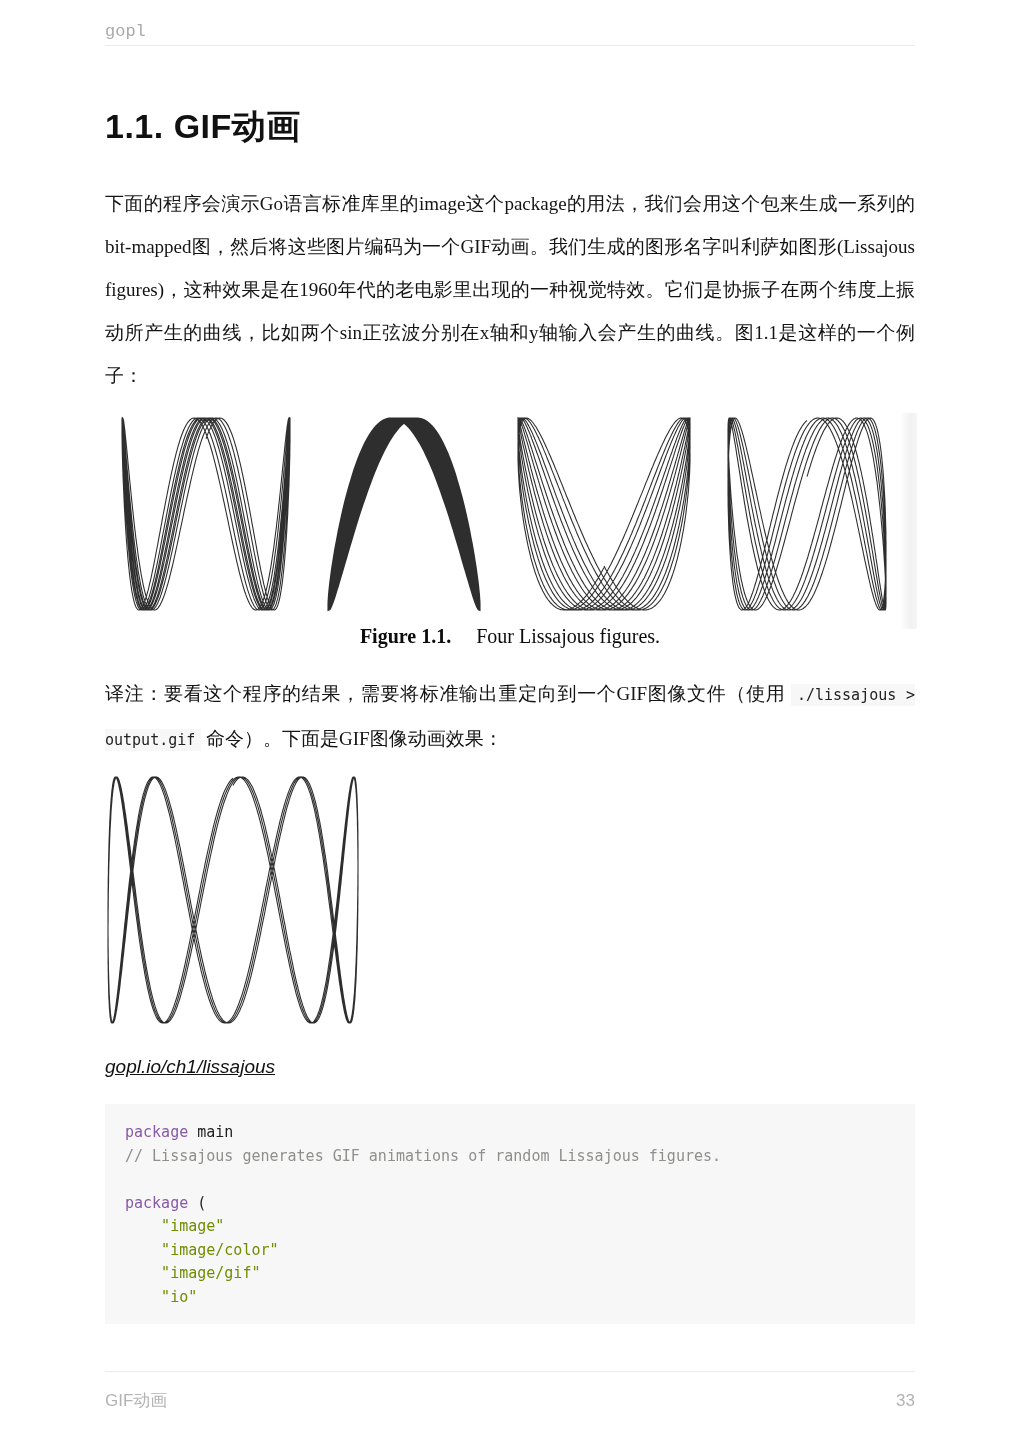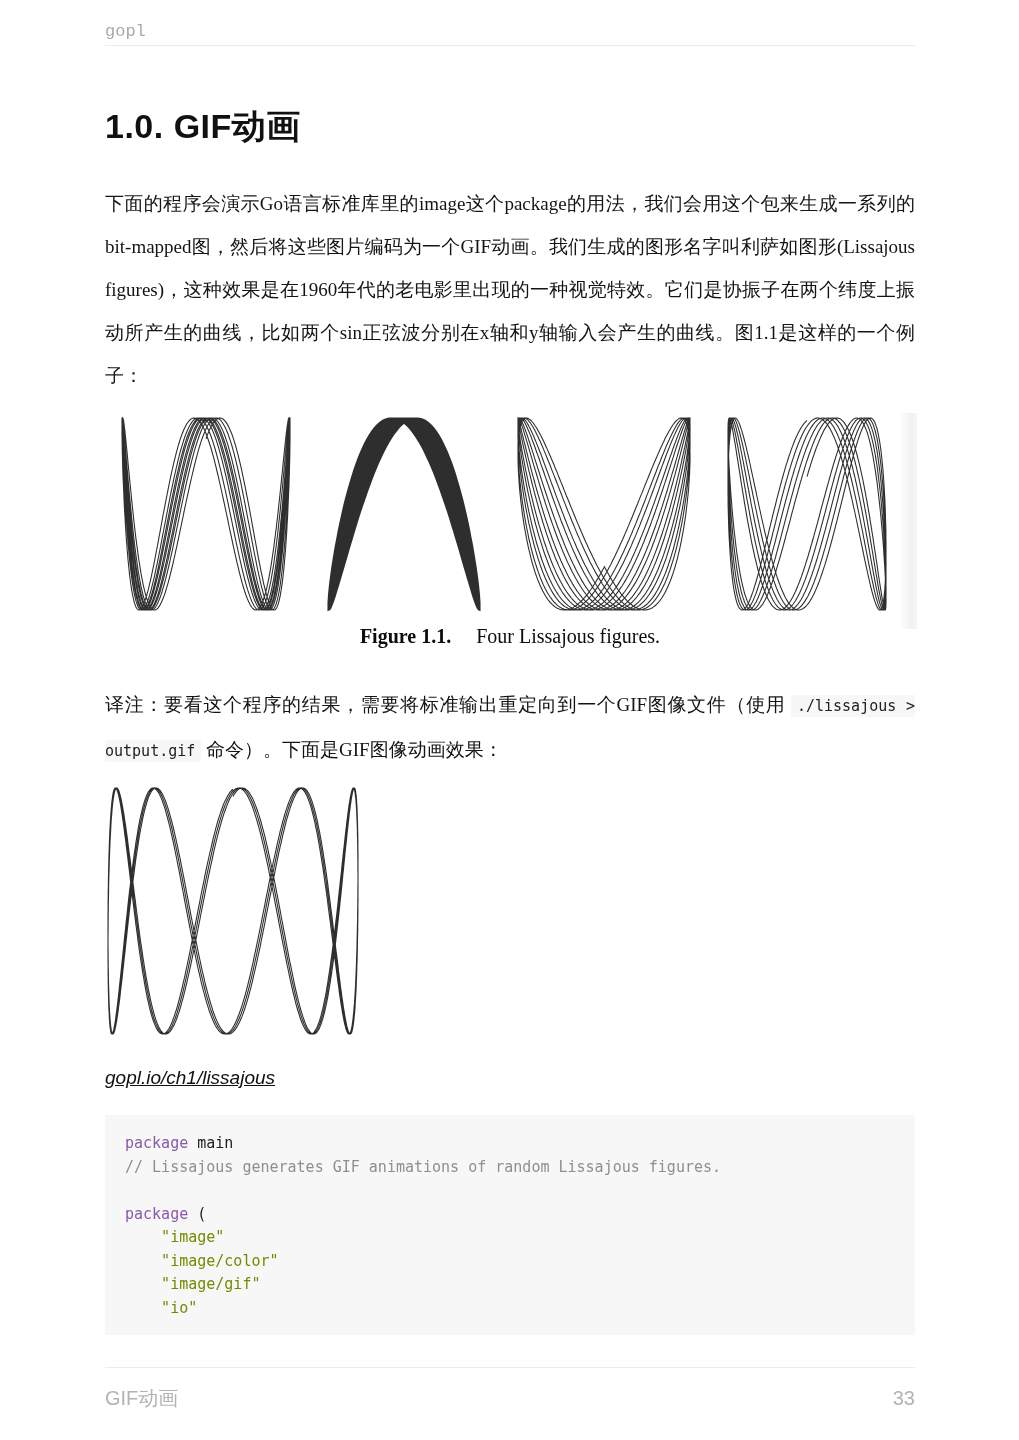--- a/index.html
+++ b/index.html
@@ -29,21 +29,21 @@
     font-size: 34px; font-weight: bold; color: #111;
     letter-spacing: 0.5px;
   }
   
   p.body-text {
     font-size: 19px; line-height: 43px;
     text-align: justify;
     color: #141414;
   }
   .para-intro { margin-top: 32px; }
-  .para-note  { margin-top: 35px; }
+  .para-note  { margin-top: 24px; }
   .para-discuss { margin-top: 20px; }
   code.inline-code {
     font-family: "DejaVu Sans Mono", "Liberation Mono", monospace;
     font-size: 15px;
     background: #f7f7f7;
     color: #222;
     padding: 2px 6px;
   }
   
   .figure-block { margin-top: 16px; position: relative; }
@@ -90,32 +90,32 @@
   .tok-keyword { color: #8959a8; }
   .tok-string  { color: #718c00; }
   .tok-plain   { color: #1d1f21; }
   
   .page-footer {
     margin-top: auto;
     border-top: 1px solid #ebebeb;
     padding-top: 17px;
     display: flex; justify-content: space-between; align-items: baseline;
     font-family: "Liberation Sans", "DejaVu Sans", sans-serif;
-    font-size: 20px; color: #b3b3b3;
+    font-size: 17px; color: #b3b3b3;
   }
   svg.liss { display: block; }
 </style>
 </head>
 <body>
 
 <div class="page">
 
   <div class="book-header">gopl</div>
 
-  <h1 class="page-title">1.0. GIF动画</h1>
+  <h1 class="page-title">1.1. GIF动画</h1>
 
   <p class="body-text para-intro">下面的程序会演示Go语言标准库里的image这个package的用法，我们会用这个包来生成一系列的bit-mapped图，然后将这些图片编码为一个GIF动画。我们生成的图形名字叫利萨如图形(Lissajous figures)，这种效果是在1960年代的老电影里出现的一种视觉特效。它们是协振子在两个纬度上振动所产生的曲线，比如两个sin正弦波分别在x轴和y轴输入会产生的曲线。图1.1是这样的一个例子：</p>
 
   <div class="figure-block">
     <div class="scan-strip"></div>
     <div class="figure-row">
       <svg class="liss" viewBox="0 0 174 198" width="174" height="198">
           <polyline points="87.0,23.8 88.0,21.0 89.0,18.4 90.0,15.9 91.1,13.7 92.1,11.6 93.1,9.8 94.1,8.2 95.1,6.8 96.1,5.6 97.1,4.6 98.1,3.9 99.1,3.4 100.1,3.1 101.1,3.0 102.1,3.2 103.1,3.6 104.1,4.2 105.1,5.0 106.1,6.1 107.1,7.4 108.1,8.9 109.1,10.6 110.0,12.5 111.0,14.7 112.0,17.0 113.0,19.5 113.9,22.2 114.9,25.1 115.8,28.2 116.8,31.4 117.7,34.8 118.7,38.4 119.6,42.1 120.5,45.9 121.5,49.9 122.4,53.9 123.3,58.1 124.2,62.4 125.1,66.8 126.0,71.2 126.9,75.7 127.8,80.3 128.7,84.9 129.6,89.5 130.5,94.2 131.3,98.8 132.2,103.5 133.0,108.2 133.9,112.8 134.7,117.4 135.5,122.0 136.4,126.5 137.2,130.9 138.0,135.3 138.8,139.6 139.6,143.8 140.4,147.9 141.2,151.8 141.9,155.7 142.7,159.4 143.5,162.9 144.2,166.3 144.9,169.6 145.7,172.7 146.4,175.6 147.1,178.3 147.8,180.9 148.5,183.2 149.2,185.3 149.9,187.3 150.5,189.0 151.2,190.5 151.9,191.8 152.5,192.9 153.1,193.8 153.7,194.4 154.4,194.8 155.0,195.0 155.5,194.9 156.1,194.7 156.7,194.2 157.3,193.4 157.8,192.5 158.4,191.3 158.9,189.9 159.4,188.3 159.9,186.5 160.4,184.5 160.9,182.2 161.4,179.8 161.8,177.2 162.3,174.4 162.7,171.4 163.2,168.3 163.6,164.9 164.0,161.5 164.4,157.8 164.8,154.1 165.2,150.2 165.5,146.2 165.9,142.1 166.2,137.8 166.6,133.5 166.9,129.1 167.2,124.6 167.5,120.1 167.8,115.5 168.0,110.9 168.3,106.2 168.6,101.6 168.8,96.9 169.0,92.2 169.2,87.6 169.4,82.9 169.6,78.4 169.8,73.8 170.0,69.3 170.1,64.9 170.3,60.6 170.4,56.4 170.5,52.2 170.6,48.2 170.7,44.3 170.8,40.5 170.8,36.9 170.9,33.4 170.9,30.1 171.0,26.9 171.0,23.9 171.0,21.1 171.0,18.4 171.0,16.0 170.9,13.7 170.9,11.7 170.8,9.9 170.8,8.2 170.7,6.8 170.6,5.6 170.5,4.6 170.4,3.9 170.3,3.4 170.1,3.1 170.0,3.0 169.8,3.2 169.6,3.5 169.4,4.2 169.2,5.0 169.0,6.1 168.8,7.3 168.6,8.8 168.3,10.5 168.0,12.5 167.8,14.6 167.5,16.9 167.2,19.4 166.9,22.1 166.6,25.0 166.2,28.1 165.9,31.3 165.5,34.7 165.2,38.3 164.8,42.0 164.4,45.8 164.0,49.7 163.6,53.8 163.2,58.0 162.7,62.3 162.3,66.6 161.8,71.1 161.4,75.6 160.9,80.1 160.4,84.7 159.9,89.4 159.4,94.0 158.9,98.7 158.4,103.4 157.8,108.0 157.3,112.7 156.7,117.3 156.1,121.8 155.5,126.4 155.0,130.8 154.4,135.2 153.7,139.5 153.1,143.6 152.5,147.7 151.9,151.7 151.2,155.5 150.5,159.3 149.9,162.8 149.2,166.2 148.5,169.5 147.8,172.6 147.1,175.5 146.4,178.2 145.7,180.8 144.9,183.1 144.2,185.3 143.5,187.2 142.7,189.0 141.9,190.5 141.2,191.8 140.4,192.9 139.6,193.7 138.8,194.4 138.0,194.8 137.2,195.0 136.4,194.9 135.5,194.7 134.7,194.2 133.9,193.5 133.0,192.5 132.2,191.4 131.3,190.0 130.5,188.4 129.6,186.6 128.7,184.5 127.8,182.3 126.9,179.9 126.0,177.3 125.1,174.5 124.2,171.5 123.3,168.4 122.4,165.1 121.5,161.6 120.5,158.0 119.6,154.2 118.7,150.3 117.7,146.3 116.8,142.2 115.8,138.0 114.9,133.6 113.9,129.2 113.0,124.8 112.0,120.2 111.0,115.7 110.0,111.0 109.1,106.4 108.1,101.7 107.1,97.0 106.1,92.4 105.1,87.7 104.1,83.1 103.1,78.5 102.1,74.0 101.1,69.5 100.1,65.1 99.1,60.7 98.1,56.5 97.1,52.4 96.1,48.3 95.1,44.4 94.1,40.6 93.1,37.0 92.1,33.5 91.1,30.2 90.0,27.0 89.0,24.0 88.0,21.2 87.0,18.5 86.0,16.1 85.0,13.8 84.0,11.8 82.9,9.9 81.9,8.3 80.9,6.9 79.9,5.7 78.9,4.7 77.9,3.9 76.9,3.4 75.9,3.1 74.9,3.0 73.9,3.2 72.9,3.5 71.9,4.1 70.9,5.0 69.9,6.0 68.9,7.3 67.9,8.8 66.9,10.5 65.9,12.4 64.9,14.5 64.0,16.8 63.0,19.3 62.0,22.0 61.0,24.9 60.1,28.0 59.1,31.2 58.2,34.6 57.2,38.2 56.3,41.8 55.3,45.7 54.4,49.6 53.5,53.7 52.5,57.8 51.6,62.1 50.7,66.5 49.8,70.9 48.9,75.4 48.0,80.0 47.1,84.6 46.2,89.2 45.3,93.9 44.4,98.5 43.5,103.2 42.7,107.9 41.8,112.5 41.0,117.1 40.1,121.7 39.3,126.2 38.5,130.7 37.6,135.0 36.8,139.3 36.0,143.5 35.2,147.6 34.4,151.6 33.6,155.4 32.8,159.1 32.1,162.7 31.3,166.1 30.5,169.4 29.8,172.5 29.1,175.4 28.3,178.1 27.6,180.7 26.9,183.0 26.2,185.2 25.5,187.2 24.8,188.9 24.1,190.4 23.5,191.8 22.8,192.8 22.1,193.7 21.5,194.4 20.9,194.8 20.3,195.0 19.6,195.0 19.0,194.7 18.5,194.2 17.9,193.5 17.3,192.6 16.7,191.4 16.2,190.0 15.6,188.4 15.1,186.6 14.6,184.6 14.1,182.4 13.6,180.0 13.1,177.4 12.6,174.6 12.2,171.6 11.7,168.5 11.3,165.2 10.8,161.7 10.4,158.1 10.0,154.3 9.6,150.4 9.2,146.4 8.8,142.3 8.5,138.1 8.1,133.8 7.8,129.4 7.4,124.9 7.1,120.4 6.8,115.8 6.5,111.2 6.2,106.5 6.0,101.9 5.7,97.2 5.4,92.5 5.2,87.9 5.0,83.2 4.8,78.7 4.6,74.1 4.4,69.6 4.2,65.2 4.0,60.9 3.9,56.6 3.7,52.5 3.6,48.5 3.5,44.5 3.4,40.8 3.3,37.1 3.2,33.6 3.2,30.3 3.1,27.1 3.1,24.1 3.0,21.2 3.0,18.6 3.0,16.1 3.0,13.9 3.0,11.8 3.1,10.0 3.1,8.3 3.2,6.9 3.2,5.7 3.3,4.7 3.4,3.9 3.5,3.4 3.6,3.1 3.7,3.0 3.9,3.1 4.0,3.5 4.2,4.1 4.4,4.9 4.6,6.0 4.8,7.2 5.0,8.7 5.2,10.4 5.4,12.3 5.7,14.4 6.0,16.8 6.2,19.3 6.5,22.0 6.8,24.8 7.1,27.9 7.4,31.1 7.8,34.5 8.1,38.0 8.5,41.7 8.8,45.5 9.2,49.5 9.6,53.5 10.0,57.7 10.4,62.0 10.8,66.3 11.3,70.8 11.7,75.3 12.2,79.8 12.6,84.4 13.1,89.1 13.6,93.7 14.1,98.4 14.6,103.1 15.1,107.7 15.6,112.4 16.2,117.0 16.7,121.6 17.3,126.1 17.9,130.5 18.5,134.9 19.0,139.2 19.6,143.4 20.3,147.5 20.9,151.4 21.5,155.3 22.1,159.0 22.8,162.6 23.5,166.0 24.1,169.3 24.8,172.4 25.5,175.3 26.2,178.1 26.9,180.6 27.6,183.0 28.3,185.1 29.1,187.1 29.8,188.9 30.5,190.4 31.3,191.7 32.1,192.8 32.8,193.7 33.6,194.4 34.4,194.8 35.2,195.0 36.0,195.0 36.8,194.7 37.6,194.2 38.5,193.5 39.3,192.6 40.1,191.4 41.0,190.1 41.8,188.5 42.7,186.7 43.5,184.7 44.4,182.5 45.3,180.1 46.2,177.5 47.1,174.7 48.0,171.7 48.9,168.6 49.8,165.3 50.7,161.8 51.6,158.2 52.5,154.5 53.5,150.6 54.4,146.6 55.3,142.5 56.3,138.2 57.2,133.9 58.2,129.5 59.1,125.1 60.1,120.5 61.0,116.0 62.0,111.3 63.0,106.7 64.0,102.0 64.9,97.3 65.9,92.7 66.9,88.0 67.9,83.4 68.9,78.8 69.9,74.3 70.9,69.8 71.9,65.4 72.9,61.0 73.9,56.8 74.9,52.6 75.9,48.6 76.9,44.7 77.9,40.9 78.9,37.2 79.9,33.7 80.9,30.4 81.9,27.2 82.9,24.2 84.0,21.3 85.0,18.7 86.0,16.2 87.0,14.0 88.0,11.9 89.0,10.0 90.0,8.4 91.1,6.9 92.1,5.7 93.1,4.7 94.1,4.0 95.1,3.4 96.1,3.1 97.1,3.0 98.1,3.1 99.1,3.5 100.1,4.1 101.1,4.9 102.1,5.9 103.1,7.2 104.1,8.7 105.1,10.4 106.1,12.3 107.1,14.4 108.1,16.7 109.1,19.2 110.0,21.9 111.0,24.7 112.0,27.8 113.0,31.0 113.9,34.4 114.9,37.9 115.8,41.6 116.8,45.4 117.7,49.3 118.7,53.4 119.6,57.6 120.5,61.8 121.5,66.2 122.4,70.6 123.3,75.1 124.2,79.7 125.1,84.3 126.0,88.9 126.9,93.6 127.8,98.2 128.7,102.9 129.6,107.6 130.5,112.2 131.3,116.8 132.2,121.4 133.0,125.9 133.9,130.4 134.7,134.8 135.5,139.0 136.4,143.2 137.2,147.3 138.0,151.3 138.8,155.2 139.6,158.9 140.4,162.5 141.2,165.9 141.9,169.2 142.7,172.3 143.5,175.2 144.2,178.0 144.9,180.5 145.7,182.9 146.4,185.1 147.1,187.0 147.8,188.8 148.5,190.3 149.2,191.7 149.9,192.8 150.5,193.7 151.2,194.3 151.9,194.8 152.5,195.0 153.1,195.0 153.7,194.7 154.4,194.2 155.0,193.5 155.5,192.6 156.1,191.5 156.7,190.1 157.3,188.5 157.8,186.7 158.4,184.7 158.9,182.5 159.4,180.1 159.9,177.5 160.4,174.8 160.9,171.8 161.4,168.7 161.8,165.4 162.3,161.9 162.7,158.3 163.2,154.6 163.6,150.7 164.0,146.7 164.4,142.6 164.8,138.4 165.2,134.1 165.5,129.7 165.9,125.2 166.2,120.7 166.6,116.1 166.9,111.5 167.2,106.8 167.5,102.2 167.8,97.5 168.0,92.8 168.3,88.2 168.6,83.5 168.8,78.9 169.0,74.4 169.2,69.9 169.4,65.5 169.6,61.2 169.8,56.9 170.0,52.8 170.1,48.7 170.3,44.8 170.4,41.0 170.5,37.3 170.6,33.8 170.7,30.5 170.8,27.3 170.8,24.3 170.9,21.4 170.9,18.8 171.0,16.3 171.0,14.0 171.0,11.9 171.0,10.1 171.0,8.4 170.9,7.0 170.9,5.8 170.8,4.8 170.8,4.0 170.7,3.4 170.6,3.1 170.5,3.0 170.4,3.1 170.3,3.5 170.1,4.1 170.0,4.9 169.8,5.9 169.6,7.2 169.4,8.6 169.2,10.3 169.0,12.2 168.8,14.3 168.6,16.6 168.3,19.1 168.0,21.8 167.8,24.6 167.5,27.7 167.2,30.9 166.9,34.3 166.6,37.8 166.2,41.5 165.9,45.3 165.5,49.2 165.2,53.3 164.8,57.4 164.4,61.7 164.0,66.0 163.6,70.5 163.2,75.0 162.7,79.5 162.3,84.1 161.8,88.8 161.4,93.4 160.9,98.1 160.4,102.8 159.9,107.4 159.4,112.1 158.9,116.7 158.4,121.3 157.8,125.8 157.3,130.2 156.7,134.6 156.1,138.9 155.5,143.1 155.0,147.2 154.4,151.2 153.7,155.1 153.1,158.8 152.5,162.4 151.9,165.8 151.2,169.1 150.5,172.2 149.9,175.1 149.2,177.9 148.5,180.5 147.8,182.8 147.1,185.0 146.4,187.0 145.7,188.7 144.9,190.3 144.2,191.6 143.5,192.8 142.7,193.6 141.9,194.3 141.2,194.8 140.4,195.0 139.6,195.0 138.8,194.7 138.0,194.3 137.2,193.6 136.4,192.7 135.5,191.5 134.7,190.2 133.9,188.6 133.0,186.8 132.2,184.8 131.3,182.6 130.5,180.2 129.6,177.6 128.7,174.9 127.8,171.9 126.9,168.8 126.0,165.5 125.1,162.0 124.2,158.4 123.3,154.7 122.4,150.8 121.5,146.8 120.5,142.7 119.6,138.5 118.7,134.2 117.7,129.8 116.8,125.4 115.8,120.8 114.9,116.3 113.9,111.6 113.0,107.0 112.0,102.3 111.0,97.6 110.0,93.0 109.1,88.3 108.1,83.7 107.1,79.1 106.1,74.5 105.1,70.1 104.1,65.6 103.1,61.3 102.1,57.0 101.1,52.9 100.1,48.8 99.1,44.9 98.1,41.1 97.1,37.5 96.1,34.0 95.1,30.6 94.1,27.4 93.1,24.4 92.1,21.5 91.1,18.8 90.0,16.4 89.0,14.1 88.0,12.0 87.0,10.1 86.0,8.5 85.0,7.0 84.0,5.8 82.9,4.8 81.9,4.0 80.9,3.4 79.9,3.1 78.9,3.0 77.9,3.1 76.9,3.5 75.9,4.0 74.9,4.8 73.9,5.9 72.9,7.1 71.9,8.6 70.9,10.2 69.9,12.1 68.9,14.2 67.9,16.5 66.9,19.0 65.9,21.7 64.9,24.5 64.0,27.6 63.0,30.8 62.0,34.2 61.0,37.7 60.1,41.4 59.1,45.2 58.2,49.1 57.2,53.1 56.3,57.3 55.3,61.6 54.4,65.9 53.5,70.3 52.5,74.8 51.6,79.4 50.7,84.0 49.8,88.6 48.9,93.3 48.0,97.9 47.1,102.6 46.2,107.3 45.3,111.9 44.4,116.5 43.5,121.1 42.7,125.6 41.8,130.1 41.0,134.5 40.1,138.8 39.3,143.0 38.5,147.1 37.6,151.1 36.8,154.9 36.0,158.7 35.2,162.3 34.4,165.7 33.6,169.0 32.8,172.1 32.1,175.0 31.3,177.8 30.5,180.4 29.8,182.8 29.1,184.9 28.3,186.9 27.6,188.7 26.9,190.3 26.2,191.6 25.5,192.7 24.8,193.6 24.1,194.3 23.5,194.7 22.8,195.0 22.1,195.0 21.5,194.7 20.9,194.3 20.3,193.6 19.6,192.7 19.0,191.6 18.5,190.2 17.9,188.6 17.3,186.9 16.7,184.9 16.2,182.7 15.6,180.3 15.1,177.7 14.6,175.0 14.1,172.0 13.6,168.9 13.1,165.6 12.6,162.2 12.2,158.6 11.7,154.8 11.3,151.0 10.8,147.0 10.4,142.9 10.0,138.6 9.6,134.3 9.2,130.0 8.8,125.5 8.5,121.0 8.1,116.4 7.8,111.8 7.4,107.1 7.1,102.5 6.8,97.8 6.5,93.1 6.2,88.5 6.0,83.8 5.7,79.2 5.4,74.7 5.2,70.2 5.0,65.8 4.8,61.4 4.6,57.2 4.4,53.0 4.2,49.0 4.0,45.0 3.9,41.2 3.7,37.6 3.6,34.1 3.5,30.7 3.4,27.5 3.3,24.5 3.2,21.6 3.2,18.9 3.1,16.4 3.1,14.2 3.0,12.1 3.0,10.2 3.0,8.5 3.0,7.1 3.0,5.8 3.1,4.8 3.1,4.0 3.2,3.5 3.2,3.1 3.3,3.0 3.4,3.1 3.5,3.5 3.6,4.0 3.7,4.8 3.9,5.8 4.0,7.1 4.2,8.5 4.4,10.2 4.6,12.1 4.8,14.2 5.0,16.4 5.2,18.9 5.4,21.6 5.7,24.5 6.0,27.5 6.2,30.7 6.5,34.1 6.8,37.6 7.1,41.2 7.4,45.0 7.8,49.0 8.1,53.0 8.5,57.2 8.8,61.4 9.2,65.8 9.6,70.2 10.0,74.7 10.4,79.2 10.8,83.8 11.3,88.5 11.7,93.1 12.2,97.8 12.6,102.5 13.1,107.1 13.6,111.8 14.1,116.4 14.6,121.0 15.1,125.5 15.6,129.9 16.2,134.3 16.7,138.6 17.3,142.8 17.9,147.0 18.5,150.9 19.0,154.8 19.6,158.5 20.3,162.1 20.9,165.6 21.5,168.9 22.1,172.0 22.8,174.9 23.5,177.7 24.1,180.3 24.8,182.7 25.5,184.9 26.2,186.9 26.9,188.6 27.6,190.2 28.3,191.6 29.1,192.7 29.8,193.6 30.5,194.3 31.3,194.7 32.1,195.0 32.8,195.0 33.6,194.7 34.4,194.3 35.2,193.6 36.0,192.7 36.8,191.6 37.6,190.3 38.5,188.7 39.3,186.9 40.1,184.9 41.0,182.8 41.8,180.4 42.7,177.8 43.5,175.0 44.4,172.1 45.3,169.0 46.2,165.7 47.1,162.3 48.0,158.7 48.9,154.9 49.8,151.1 50.7,147.1 51.6,143.0 52.5,138.8 53.5,134.5 54.4,130.1 55.3,125.6 56.3,121.1 57.2,116.6 58.2,111.9 59.1,107.3 60.1,102.6 61.0,98.0 62.0,93.3 63.0,88.6 64.0,84.0 64.9,79.4 65.9,74.8 66.9,70.3 67.9,65.9 68.9,61.6 69.9,57.3 70.9,53.2 71.9,49.1 72.9,45.2 73.9,41.4 74.9,37.7 75.9,34.2 76.9,30.8 77.9,27.6 78.9,24.6 79.9,21.7 80.9,19.0 81.9,16.5 82.9,14.2 84.0,12.1 85.0,10.3 86.0,8.6 87.0,7.1 88.0,5.9 89.0,4.8 90.0,4.0 91.1,3.5 92.1,3.1 93.1,3.0 94.1,3.1 95.1,3.4 96.1,4.0 97.1,4.8 98.1,5.8 99.1,7.0 100.1,8.5 101.1,10.1 102.1,12.0 103.1,14.1 104.1,16.4 105.1,18.8 106.1,21.5 107.1,24.4 108.1,27.4 109.1,30.6 110.0,33.9 111.0,37.5 112.0,41.1 113.0,44.9 113.9,48.8 114.9,52.9 115.8,57.0 116.8,61.3 117.7,65.6 118.7,70.0 119.6,74.5 120.5,79.1 121.5,83.7 122.4,88.3 123.3,93.0 124.2,97.6 125.1,102.3 126.0,107.0 126.9,111.6 127.8,116.2 128.7,120.8 129.6,125.3 130.5,129.8 131.3,134.2 132.2,138.5 133.0,142.7 133.9,146.8 134.7,150.8 135.5,154.7 136.4,158.4 137.2,162.0 138.0,165.5 138.8,168.8 139.6,171.9 140.4,174.9 141.2,177.6 141.9,180.2 142.7,182.6 143.5,184.8 144.2,186.8 144.9,188.6 145.7,190.2 146.4,191.5 147.1,192.7 147.8,193.6 148.5,194.3 149.2,194.7 149.9,195.0 150.5,195.0 151.2,194.8 151.9,194.3 152.5,193.6 153.1,192.8 153.7,191.6 154.4,190.3 155.0,188.8 155.5,187.0 156.1,185.0 156.7,182.8 157.3,180.5 157.8,177.9 158.4,175.1 158.9,172.2 159.4,169.1 159.9,165.8 160.4,162.4 160.9,158.8 161.4,155.1 161.8,151.2 162.3,147.2 162.7,143.1 163.2,138.9 163.6,134.6 164.0,130.2 164.4,125.8 164.8,121.3 165.2,116.7 165.5,112.1 165.9,107.4 166.2,102.8 166.6,98.1 166.9,93.4 167.2,88.8 167.5,84.1 167.8,79.5 168.0,75.0 168.3,70.5 168.6,66.1 168.8,61.7 169.0,57.4 169.2,53.3 169.4,49.2 169.6,45.3 169.8,41.5 170.0,37.8 170.1,34.3 170.3,30.9 170.4,27.7 170.5,24.7 170.6,21.8 170.7,19.1 170.8,16.6 170.8,14.3 170.9,12.2 170.9,10.3 171.0,8.6 171.0,7.2 171.0,5.9 171.0,4.9 171.0,4.1 170.9,3.5 170.9,3.1 170.8,3.0 170.8,3.1 170.7,3.4 170.6,4.0 170.5,4.8 170.4,5.8 170.3,7.0 170.1,8.4 170.0,10.1 169.8,11.9 169.6,14.0 169.4,16.3 169.2,18.8 169.0,21.4 168.8,24.3 168.6,27.3 168.3,30.5 168.0,33.8 167.8,37.3 167.5,41.0 167.2,44.8 166.9,48.7 166.6,52.7 166.2,56.9 165.9,61.1 165.5,65.5 165.2,69.9 164.8,74.4 164.4,78.9 164.0,83.5 163.6,88.2 163.2,92.8 162.7,97.5 162.3,102.2 161.8,106.8 161.4,111.5 160.9,116.1 160.4,120.7 159.9,125.2 159.4,129.7 158.9,134.1 158.4,138.4 157.8,142.6 157.3,146.7 156.7,150.7 156.1,154.6 155.5,158.3 155.0,161.9 154.4,165.4 153.7,168.7 153.1,171.8 152.5,174.8 151.9,177.5 151.2,180.1 150.5,182.5 149.9,184.7 149.2,186.7 148.5,188.5 147.8,190.1 147.1,191.5 146.4,192.6 145.7,193.5 144.9,194.2 144.2,194.7 143.5,195.0 142.7,195.0 141.9,194.8 141.2,194.3 140.4,193.7 139.6,192.8 138.8,191.7 138.0,190.3 137.2,188.8 136.4,187.0 135.5,185.1 134.7,182.9 133.9,180.5 133.0,178.0 132.2,175.2 131.3,172.3 130.5,169.2 129.6,165.9 128.7,162.5 127.8,158.9 126.9,155.2 126.0,151.3 125.1,147.4 124.2,143.3 123.3,139.1 122.4,134.8 121.5,130.4 120.5,125.9 119.6,121.4 118.7,116.8 117.7,112.2 116.8,107.6 115.8,102.9 114.9,98.3 113.9,93.6 113.0,88.9 112.0,84.3 111.0,79.7 110.0,75.1 109.1,70.6 108.1,66.2 107.1,61.9 106.1,57.6 105.1,53.4 104.1,49.4 103.1,45.4 102.1,41.6 101.1,37.9 100.1,34.4 99.1,31.0 98.1,27.8 97.1,24.7 96.1,21.9 95.1,19.2 94.1,16.7 93.1,14.4 92.1,12.3 91.1,10.4 90.0,8.7 89.0,7.2 88.0,5.9 87.0,4.9 86.0,4.1 85.0,3.5 84.0,3.1 82.9,3.0 81.9,3.1 80.9,3.4 79.9,4.0 78.9,4.7 77.9,5.7 76.9,6.9 75.9,8.4 74.9,10.0 73.9,11.9 72.9,13.9 71.9,16.2 70.9,18.7 69.9,21.3 68.9,24.2 67.9,27.2 66.9,30.4 65.9,33.7 64.9,37.2 64.0,40.9 63.0,44.7 62.0,48.6 61.0,52.6 60.1,56.8 59.1,61.0 58.2,65.3 57.2,69.8 56.3,74.2 55.3,78.8 54.4,83.4 53.5,88.0 52.5,92.7 51.6,97.3 50.7,102.0 49.8,106.7 48.9,111.3 48.0,115.9 47.1,120.5 46.2,125.1 45.3,129.5 44.4,133.9 43.5,138.2 42.7,142.4 41.8,146.6 41.0,150.6 40.1,154.4 39.3,158.2 38.5,161.8 37.6,165.3 36.8,168.6 36.0,171.7 35.2,174.7 34.4,177.5 33.6,180.1 32.8,182.5 32.1,184.7 31.3,186.7 30.5,188.5 29.8,190.1 29.1,191.4 28.3,192.6 27.6,193.5 26.9,194.2 26.2,194.7 25.5,195.0 24.8,195.0 24.1,194.8 23.5,194.4 22.8,193.7 22.1,192.8 21.5,191.7 20.9,190.4 20.3,188.9 19.6,187.1 19.0,185.1 18.5,183.0 17.9,180.6 17.3,178.1 16.7,175.3 16.2,172.4 15.6,169.3 15.1,166.0 14.6,162.6 14.1,159.0 13.6,155.3 13.1,151.5 12.6,147.5 12.2,143.4 11.7,139.2 11.3,134.9 10.8,130.5 10.4,126.1 10.0,121.6 9.6,117.0 9.2,112.4 8.8,107.7 8.5,103.1 8.1,98.4 7.8,93.7 7.4,89.1 7.1,84.4 6.8,79.8 6.5,75.3 6.2,70.8 6.0,66.3 5.7,62.0 5.4,57.7 5.2,53.6 5.0,49.5 4.8,45.5 4.6,41.7 4.4,38.0 4.2,34.5 4.0,31.1 3.9,27.9 3.7,24.8 3.6,22.0 3.5,19.3 3.4,16.8 3.3,14.4 3.2,12.3 3.2,10.4 3.1,8.7 3.1,7.2 3.0,6.0 3.0,4.9 3.0,4.1 3.0,3.5 3.0,3.1 3.1,3.0 3.1,3.1 3.2,3.4 3.2,3.9 3.3,4.7 3.4,5.7 3.5,6.9 3.6,8.3 3.7,10.0 3.9,11.8 4.0,13.9 4.2,16.1 4.4,18.6 4.6,21.2 4.8,24.1 5.0,27.1 5.2,30.3 5.4,33.6 5.7,37.1 6.0,40.8 6.2,44.5 6.5,48.4 6.8,52.5 7.1,56.6 7.4,60.9 7.8,65.2 8.1,69.6 8.5,74.1 8.8,78.6 9.2,83.2 9.6,87.9 10.0,92.5 10.4,97.2 10.8,101.9 11.3,106.5 11.7,111.2 12.2,115.8 12.6,120.4 13.1,124.9 13.6,129.4 14.1,133.8 14.6,138.1 15.1,142.3 15.6,146.4 16.2,150.4 16.7,154.3 17.3,158.1 17.9,161.7 18.5,165.2 19.0,168.5 19.6,171.6 20.3,174.6 20.9,177.4 21.5,180.0 22.1,182.4 22.8,184.6 23.5,186.6 24.1,188.4 24.8,190.0 25.5,191.4 26.2,192.6 26.9,193.5 27.6,194.2 28.3,194.7 29.1,195.0 29.8,195.0 30.5,194.8 31.3,194.4 32.1,193.7 32.8,192.9 33.6,191.8 34.4,190.4 35.2,188.9 36.0,187.2 36.8,185.2 37.6,183.1 38.5,180.7 39.3,178.1 40.1,175.4 41.0,172.5 41.8,169.4 42.7,166.1 43.5,162.7 44.4,159.1 45.3,155.4 46.2,151.6 47.1,147.6 48.0,143.5 48.9,139.3 49.8,135.0 50.7,130.7 51.6,126.2 52.5,121.7 53.5,117.1 54.4,112.5 55.3,107.9 56.3,103.2 57.2,98.6 58.2,93.9 59.1,89.2 60.1,84.6 61.0,80.0 62.0,75.4 63.0,70.9 64.0,66.5 64.9,62.1 65.9,57.9 66.9,53.7 67.9,49.6 68.9,45.7 69.9,41.8 70.9,38.2 71.9,34.6 72.9,31.2 73.9,28.0 74.9,24.9 75.9,22.1 76.9,19.4 77.9,16.8 78.9,14.5 79.9,12.4 80.9,10.5 81.9,8.8 82.9,7.3 84.0,6.0 85.0,5.0 86.0,4.1 87.0,3.5 88.0,3.2 89.0,3.0 90.0,3.1 91.1,3.4 92.1,3.9 93.1,4.7 94.1,5.7 95.1,6.9 96.1,8.3 97.1,9.9 98.1,11.8 99.1,13.8 100.1,16.1 101.1,18.5 102.1,21.2 103.1,24.0 104.1,27.0 105.1,30.2 106.1,33.5 107.1,37.0 108.1,40.6 109.1,44.4 110.0,48.3 111.0,52.4 112.0,56.5 113.0,60.7 113.9,65.1 114.9,69.5 115.8,74.0 116.8,78.5 117.7,83.1 118.7,87.7 119.6,92.4 120.5,97.0 121.5,101.7 122.4,106.4 123.3,111.0 124.2,115.6 125.1,120.2 126.0,124.8 126.9,129.2 127.8,133.6 128.7,137.9 129.6,142.2 130.5,146.3 131.3,150.3 132.2,154.2 133.0,158.0 133.9,161.6 134.7,165.0 135.5,168.4 136.4,171.5 137.2,174.5 138.0,177.3 138.8,179.9 139.6,182.3 140.4,184.5 141.2,186.6 141.9,188.4 142.7,190.0 143.5,191.4 144.2,192.5 144.9,193.5 145.7,194.2 146.4,194.7 147.1,194.9 147.8,195.0 148.5,194.8 149.2,194.4 149.9,193.7 150.5,192.9 151.2,191.8 151.9,190.5 152.5,189.0 153.1,187.2 153.7,185.3 154.4,183.1 155.0,180.8 155.5,178.2 156.1,175.5 156.7,172.6 157.3,169.5 157.8,166.2 158.4,162.8 158.9,159.3 159.4,155.6 159.9,151.7 160.4,147.7 160.9,143.7 161.4,139.5 161.8,135.2 162.3,130.8 162.7,126.4 163.2,121.9 163.6,117.3 164.0,112.7 164.4,108.0 164.8,103.4 165.2,98.7 165.5,94.0 165.9,89.4 166.2,84.7 166.6,80.1 166.9,75.6 167.2,71.1 167.5,66.6 167.8,62.3 168.0,58.0 168.3,53.8 168.6,49.7 168.8,45.8 169.0,42.0 169.2,38.3 169.4,34.7 169.6,31.3 169.8,28.1 170.0,25.0 170.1,22.1 170.3,19.4 170.4,16.9 170.5,14.6 170.6,12.5 170.7,10.5 170.8,8.8 170.8,7.3 170.9,6.1 170.9,5.0 171.0,4.2 171.0,3.5 171.0,3.2 171.0,3.0 171.0,3.1 170.9,3.4 170.9,3.9 170.8,4.6 170.8,5.6 170.7,6.8 170.6,8.2 170.5,9.9 170.4,11.7 170.3,13.7 170.1,16.0 170.0,18.4 169.8,21.1 169.6,23.9 169.4,26.9 169.2,30.1 169.0,33.4 168.8,36.9 168.6,40.5 168.3,44.3 168.0,48.2 167.8,52.2 167.5,56.4 167.2,60.6 166.9,64.9 166.6,69.3 166.2,73.8 165.9,78.3 165.5,82.9 165.2,87.6 164.8,92.2 164.4,96.9 164.0,101.6 163.6,106.2 163.2,110.9 162.7,115.5 162.3,120.1 161.8,124.6 161.4,129.1 160.9,133.5 160.4,137.8 159.9,142.0 159.4,146.2 158.9,150.2 158.4,154.1 157.8,157.8 157.3,161.5 156.7,164.9 156.1,168.2 155.5,171.4 155.0,174.4 154.4,177.2 153.7,179.8 153.1,182.2 152.5,184.5 151.9,186.5 151.2,188.3 150.5,189.9 149.9,191.3 149.2,192.5 148.5,193.4 147.8,194.2 147.1,194.7 146.4,194.9 145.7,195.0 144.9,194.8 144.2,194.4 143.5,193.8 142.7,192.9 141.9,191.8 141.2,190.5 140.4,189.0 139.6,187.3 138.8,185.3 138.0,183.2 137.2,180.9 136.4,178.3 135.5,175.6 134.7,172.7 133.9,169.6 133.0,166.4 132.2,162.9 131.3,159.4 130.5,155.7 129.6,151.8 128.7,147.9 127.8,143.8 126.9,139.6 126.0,135.3 125.1,131.0 124.2,126.5 123.3,122.0 122.4,117.4 121.5,112.8 120.5,108.2 119.6,103.5 118.7,98.9 117.7,94.2 116.8,89.5 115.8,84.9 114.9,80.3 113.9,75.7 113.0,71.2 112.0,66.8 111.0,62.4 110.0,58.1 109.1,54.0 108.1,49.9 107.1,45.9 106.1,42.1 105.1,38.4 104.1,34.8 103.1,31.4 102.1,28.2 101.1,25.1 100.1,22.2 99.1,19.5 98.1,17.0 97.1,14.7 96.1,12.5 95.1,10.6 94.1,8.9 93.1,7.4 92.1,6.1 91.1,5.0 90.0,4.2 89.0,3.6 88.0,3.2 87.0,3.0 86.0,3.1 85.0,3.4 84.0,3.9 82.9,4.6 81.9,5.6 80.9,6.8 79.9,8.2 78.9,9.8 77.9,11.6 76.9,13.7 75.9,15.9 74.9,18.3 73.9,21.0 72.9,23.8 71.9,26.8 70.9,30.0 69.9,33.3 68.9,36.8 67.9,40.4 66.9,44.2 65.9,48.1 64.9,52.1 64.0,56.2 63.0,60.5 62.0,64.8 61.0,69.2 60.1,73.7 59.1,78.2 58.2,82.8 57.2,87.4 56.3,92.1 55.3,96.7 54.4,101.4 53.5,106.1 52.5,110.7 51.6,115.4 50.7,119.9 49.8,124.5 48.9,128.9 48.0,133.4 47.1,137.7 46.2,141.9 45.3,146.0 44.4,150.1 43.5,153.9 42.7,157.7 41.8,161.3 41.0,164.8 40.1,168.1 39.3,171.3 38.5,174.3 37.6,177.1 36.8,179.7 36.0,182.2 35.2,184.4 34.4,186.4 33.6,188.3 32.8,189.9 32.1,191.3 31.3,192.5 30.5,193.4 29.8,194.1 29.1,194.7 28.3,194.9 27.6,195.0 26.9,194.8 26.2,194.4 25.5,193.8 24.8,192.9 24.1,191.9 23.5,190.6 22.8,189.1 22.1,187.3 21.5,185.4 20.9,183.3 20.3,180.9 19.6,178.4 19.0,175.7 18.5,172.8 17.9,169.7 17.3,166.5 16.7,163.1 16.2,159.5 15.6,155.8 15.1,152.0 14.6,148.0 14.1,143.9 13.6,139.7 13.1,135.5 12.6,131.1 12.2,126.7 11.7,122.1 11.3,117.6 10.8,113.0 10.4,108.3 10.0,103.7 9.6,99.0 9.2,94.3 8.8,89.7 8.5,85.0 8.1,80.4 7.8,75.9 7.4,71.4 7.1,66.9 6.8,62.5 6.5,58.3 6.2,54.1 6.0,50.0 5.7,46.0 5.4,42.2 5.2,38.5 5.0,35.0 4.8,31.6 4.6,28.3 4.4,25.2 4.2,22.3 4.0,19.6 3.9,17.1 3.7,14.7 3.6,12.6 3.5,10.7 3.4,8.9 3.3,7.4 3.2,6.1 3.2,5.1 3.1,4.2 3.1,3.6 3.0,3.2 3.0,3.0 3.0,3.1 3.0,3.3 3.0,3.9 3.1,4.6 3.1,5.5 3.2,6.7 3.2,8.1 3.3,9.7 3.4,11.6 3.5,13.6 3.6,15.8 3.7,18.3 3.9,20.9 4.0,23.7 4.2,26.7 4.4,29.8 4.6,33.2 4.8,36.6 5.0,40.3 5.2,44.0 5.4,47.9 5.7,52.0 6.0,56.1 6.2,60.3 6.5,64.6 6.8,69.0 7.1,73.5 7.4,78.1 7.8,82.6 8.1,87.3 8.5,91.9 8.8,96.6 9.2,101.3 9.6,105.9 10.0,110.6 10.4,115.2 10.8,119.8 11.3,124.3 11.7,128.8 12.2,133.2 12.6,137.5 13.1,141.8 13.6,145.9 14.1,149.9 14.6,153.8 15.1,157.6 15.6,161.2 16.2,164.7 16.7,168.0 17.3,171.2 17.9,174.2 18.5,177.0 19.0,179.6 19.6,182.1 20.3,184.3 20.9,186.4 21.5,188.2 22.1,189.8 22.8,191.2 23.5,192.4 24.1,193.4 24.8,194.1 25.5,194.6 26.2,194.9 26.9,195.0 27.6,194.8 28.3,194.4 29.1,193.8 29.8,193.0 30.5,191.9 31.3,190.6 32.1,189.1 32.8,187.4 33.6,185.5 34.4,183.3 35.2,181.0 36.0,178.5 36.8,175.8 37.6,172.9 38.5,169.8 39.3,166.6 40.1,163.2 41.0,159.6 41.8,155.9 42.7,152.1 43.5,148.1 44.4,144.1 45.3,139.9 46.2,135.6 47.1,131.2 48.0,126.8 48.9,122.3 49.8,117.7 50.7,113.1 51.6,108.5 52.5,103.8 53.5,99.2 54.4,94.5 55.3,89.8 56.3,85.2 57.2,80.6 58.2,76.0 59.1,71.5 60.1,67.1 61.0,62.7 62.0,58.4 63.0,54.2 64.0,50.1 64.9,46.2 65.9,42.3 66.9,38.6 67.9,35.1 68.9,31.7 69.9,28.4 70.9,25.3 71.9,22.4 72.9,19.7 73.9,17.1 74.9,14.8 75.9,12.7 76.9,10.7 77.9,9.0 78.9,7.5 79.9,6.2 80.9,5.1 81.9,4.2 82.9,3.6 84.0,3.2 85.0,3.0 86.0,3.1 87.0,3.3 88.0,3.8 89.0,4.6 90.0,5.5 91.1,6.7 92.1,8.1 93.1,9.7 94.1,11.5 95.1,13.5 96.1,15.8 97.1,18.2 98.1,20.8 99.1,23.6 100.1,26.6 101.1,29.7 102.1,33.1 103.1,36.5 104.1,40.2 105.1,43.9 106.1,47.8 107.1,51.8 108.1,55.9 109.1,60.2 110.0,64.5 111.0,68.9 112.0,73.4 113.0,77.9 113.9,82.5 114.9,87.1 115.8,91.8 116.8,96.4 117.7,101.1 118.7,105.8 119.6,110.4 120.5,115.1 121.5,119.6 122.4,124.2 123.3,128.7 124.2,133.1 125.1,137.4 126.0,141.6 126.9,145.8 127.8,149.8 128.7,153.7 129.6,157.5 130.5,161.1 131.3,164.6 132.2,167.9 133.0,171.1 133.9,174.1 134.7,176.9 135.5,179.6 136.4,182.0 137.2,184.3 138.0,186.3 138.8,188.1 139.6,189.8 140.4,191.2 141.2,192.4 141.9,193.4 142.7,194.1 143.5,194.6 144.2,194.9 144.9,195.0 145.7,194.8 146.4,194.5 147.1,193.8 147.8,193.0 148.5,191.9 149.2,190.7 149.9,189.2 150.5,187.5 151.2,185.5 151.9,183.4 152.5,181.1 153.1,178.6 153.7,175.9 154.4,173.0 155.0,169.9 155.5,166.7 156.1,163.3 156.7,159.7 157.3,156.0 157.8,152.2 158.4,148.3 158.9,144.2 159.4,140.0 159.9,135.7 160.4,131.4 160.9,126.9 161.4,122.4 161.8,117.9 162.3,113.3 162.7,108.6 163.2,104.0 163.6,99.3 164.0,94.6 164.4,90.0 164.8,85.3 165.2,80.7 165.5,76.2 165.9,71.6 166.2,67.2 166.6,62.8 166.9,58.5 167.2,54.4 167.5,50.3 167.8,46.3 168.0,42.5 168.3,38.7 168.6,35.2 168.8,31.8 169.0,28.5 169.2,25.4 169.4,22.5 169.6,19.8 169.8,17.2 170.0,14.9 170.1,12.7 170.3,10.8 170.4,9.0 170.5,7.5 170.6,6.2 170.7,5.1 170.8,4.3 170.8,3.6 170.9,3.2 170.9,3.0 171.0,3.1 171.0,3.3 171.0,3.8 171.0,4.5 171.0,5.5 170.9,6.6 170.9,8.0 170.8,9.6 170.8,11.4 170.7,13.5 170.6,15.7 170.5,18.1 170.4,20.7 170.3,23.5 170.1,26.5 170.0,29.6 169.8,32.9 169.6,36.4 169.4,40.0 169.2,43.8 169.0,47.7 168.8,51.7 168.6,55.8 168.3,60.0 168.0,64.4 167.8,68.8 167.5,73.2 167.2,77.8 166.9,82.3 166.6,87.0 166.2,91.6 165.9,96.3 165.5,101.0 165.2,105.6 164.8,110.3 164.4,114.9 164.0,119.5 163.6,124.0 163.2,128.5 162.7,132.9 162.3,137.3 161.8,141.5 161.4,145.6 160.9,149.7 160.4,153.6 159.9,157.4 159.4,161.0 158.9,164.5 158.4,167.8 157.8,171.0 157.3,174.0 156.7,176.8 156.1,179.5 155.5,181.9 155.0,184.2 154.4,186.2 153.7,188.1 153.1,189.7 152.5,191.1 151.9,192.3 151.2,193.3 150.5,194.1 149.9,194.6 149.2,194.9 148.5,195.0 147.8,194.8 147.1,194.5 146.4,193.9 145.7,193.0 144.9,192.0 144.2,190.7 143.5,189.2 142.7,187.5 141.9,185.6 141.2,183.5 140.4,181.2 139.6,178.7 138.8,176.0 138.0,173.1 137.2,170.0 136.4,166.8 135.5,163.4 134.7,159.8 133.9,156.2 133.0,152.3 132.2,148.4 131.3,144.3 130.5,140.2 129.6,135.9 128.7,131.5 127.8,127.1 126.9,122.6 126.0,118.0 125.1,113.4 124.2,108.8 123.3,104.1 122.4,99.5 121.5,94.8 120.5,90.1 119.6,85.5 118.7,80.9 117.7,76.3 116.8,71.8 115.8,67.3 114.9,63.0 113.9,58.7 113.0,54.5 112.0,50.4 111.0,46.4 110.0,42.6 109.1,38.9 108.1,35.3 107.1,31.9 106.1,28.6 105.1,25.5 104.1,22.6 103.1,19.9 102.1,17.3 101.1,15.0 100.1,12.8 99.1,10.8 98.1,9.1 97.1,7.6 96.1,6.2 95.1,5.2 94.1,4.3 93.1,3.6 92.1,3.2 91.1,3.0 90.0,3.0 89.0,3.3 88.0,3.8 87.0,4.5 86.0,5.4 85.0,6.6 84.0,8.0 82.9,9.6 81.9,11.4 80.9,13.4 79.9,15.6 78.9,18.0 77.9,20.6 76.9,23.4 75.9,26.4 74.9,29.5 73.9,32.8 72.9,36.3 71.9,39.9 70.9,43.7 69.9,47.6 68.9,51.6 67.9,55.7 66.9,59.9 65.9,64.2 64.9,68.6 64.0,73.1 63.0,77.6 62.0,82.2 61.0,86.8 60.1,91.5 59.1,96.1 58.2,100.8 57.2,105.5 56.3,110.1 55.3,114.8 54.4,119.3 53.5,123.9 52.5,128.4 51.6,132.8 50.7,137.1 49.8,141.4 48.9,145.5 48.0,149.5 47.1,153.5 46.2,157.2 45.3,160.9 44.4,164.4 43.5,167.7 42.7,170.9 41.8,173.9 41.0,176.8 40.1,179.4 39.3,181.9 38.5,184.1 37.6,186.2 36.8,188.0 36.0,189.7 35.2,191.1 34.4,192.3 33.6,193.3 32.8,194.1 32.1,194.6 31.3,194.9 30.5,195.0 29.8,194.9 29.1,194.5 28.3,193.9 27.6,193.1 26.9,192.0 26.2,190.8 25.5,189.3 24.8,187.6 24.1,185.7 23.5,183.6 22.8,181.2 22.1,178.7 21.5,176.0 20.9,173.2 20.3,170.1 19.6,166.9 19.0,163.5 18.5,160.0 17.9,156.3 17.3,152.5 16.7,148.5 16.2,144.5 15.6,140.3 15.1,136.0 14.6,131.7 14.1,127.2 13.6,122.7 13.1,118.2 12.6,113.6 12.2,108.9 11.7,104.3 11.3,99.6 10.8,94.9 10.4,90.3 10.0,85.6 9.6,81.0 9.2,76.4 8.8,71.9 8.5,67.5 8.1,63.1 7.8,58.8 7.4,54.6 7.1,50.5 6.8,46.6 6.5,42.7 6.2,39.0 6.0,35.4 5.7,32.0 5.4,28.7 5.2,25.6 5.0,22.7 4.8,19.9 4.6,17.4 4.4,15.0 4.2,12.9 4.0,10.9 3.9,9.1 3.7,7.6 3.6,6.3 3.5,5.2 3.4,4.3 3.3,3.6 3.2,3.2 3.2,3.0 3.1,3.0 3.1,3.3 3.0,3.8 3.0,4.5 3.0,5.4 3.0,6.6 3.0,7.9 3.1,9.5 3.1,11.3 3.2,13.3 3.2,15.5 3.3,17.9 3.4,20.5 3.5,23.3 3.6,26.3 3.7,29.4 3.9,32.7 4.0,36.2 4.2,39.8 4.4,43.5 4.6,47.4 4.8,51.4 5.0,55.5 5.2,59.8 5.4,64.1 5.7,68.5 6.0,72.9 6.2,77.5 6.5,82.0 6.8,86.7 7.1,91.3 7.4,96.0 7.8,100.7 8.1,105.3 8.5,110.0 8.8,114.6 9.2,119.2 9.6,123.7 10.0,128.2 10.4,132.6 10.8,137.0 11.3,141.2 11.7,145.4 12.2,149.4 12.6,153.3 13.1,157.1 13.6,160.8 14.1,164.3 14.6,167.6 15.1,170.8 15.6,173.8 16.2,176.7 16.7,179.3 17.3,181.8 17.9,184.0 18.5,186.1 19.0,188.0 19.6,189.6 20.3,191.1 20.9,192.3 21.5,193.3 22.1,194.0 22.8,194.6 23.5,194.9 24.1,195.0 24.8,194.9 25.5,194.5 26.2,193.9 26.9,193.1 27.6,192.1 28.3,190.8 29.1,189.3 29.8,187.6 30.5,185.7 31.3,183.6 32.1,181.3 32.8,178.8 33.6,176.1 34.4,173.3 35.2,170.2 36.0,167.0 36.8,163.6 37.6,160.1 38.5,156.4 39.3,152.6 40.1,148.7 41.0,144.6 41.8,140.4 42.7,136.2 43.5,131.8 44.4,127.4 45.3,122.9 46.2,118.3 47.1,113.7 48.0,109.1 48.9,104.4 49.8,99.8 50.7,95.1 51.6,90.4 52.5,85.8 53.5,81.2 54.4,76.6 55.3,72.1 56.3,67.6 57.2,63.2 58.2,59.0 59.1,54.8 60.1,50.7 61.0,46.7 62.0,42.8 63.0,39.1 64.0,35.5 64.9,32.1 65.9,28.8 66.9,25.7 67.9,22.8 68.9,20.0 69.9,17.5 70.9,15.1 71.9,12.9 72.9,11.0 73.9,9.2 74.9,7.7 75.9,6.3 76.9,5.2 77.9,4.3 78.9,3.7 79.9,3.2 80.9,3.0 81.9,3.0 82.9,3.3 84.0,3.8 85.0,4.5 86.0,5.4 87.0,6.5" fill="none" stroke="#2e2e2e" stroke-width="1.1"></polyline>
         </svg>
       <svg class="liss" viewBox="0 0 158 198" width="158" height="198">

